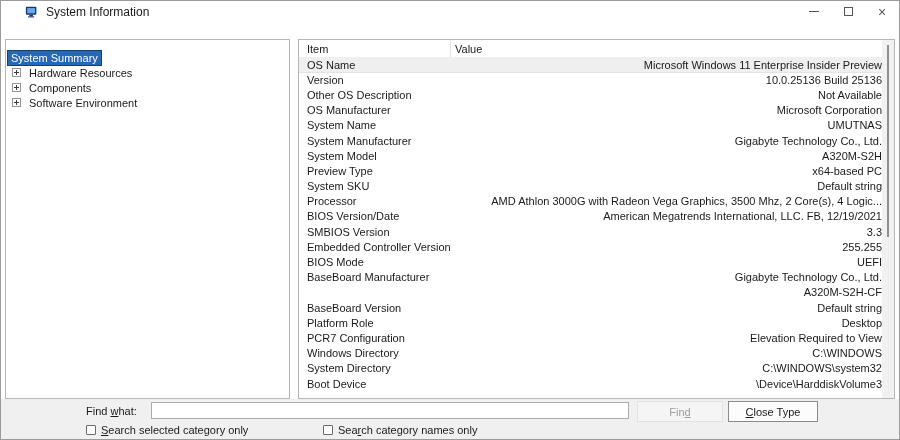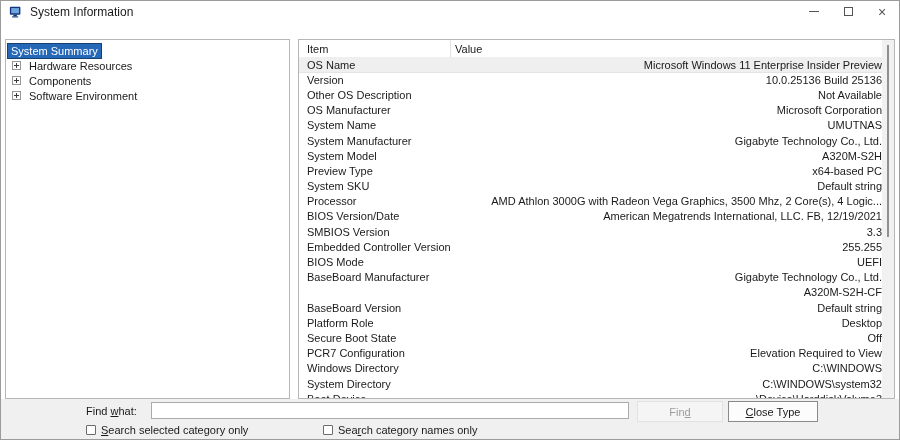--- a/index.html
+++ b/index.html
@@ -1,35 +1,35 @@
 <!DOCTYPE html>
 <html style="--selection: #2668b8; --highlight-row: #efefef; --find-bar-bg: #f0f0f0;"><head>
 <meta charset="utf-8">
 <style>
   html,body{margin:0;padding:0;}
   body{width:900px;height:440px;font-family:"Liberation Sans",sans-serif;background:#fff;position:relative;overflow:hidden;}
   .window{position:absolute;inset:0;border:1px solid #9b9b9b;box-sizing:border-box;background:#fff;}
 
   
-  .titlebar{height:21px;display:flex;align-items:center;padding-left:8px;}
+  .titlebar{height:21px;display:flex;align-items:center;padding-left:8px;margin-left:16px;}
   .app-icon{width:14px;height:14px;flex:none;}
   .title-text{font-size:12px;color:#1a1a1a;margin-left:7px;}
   .controls{margin-left:auto;display:flex;height:100%;}
   .ctrl{width:34px;height:100%;display:flex;align-items:center;justify-content:center;color:#555;}
   .glyph-min{width:10px;height:1px;background:#555;}
   .glyph-max{width:9px;height:9px;border:1px solid #555;box-sizing:border-box;}
   .glyph-close{font-size:14px;line-height:1;color:#555;}
 
   
   .menubar{height:17px;display:flex;align-items:center;padding-left:2px;margin-top:32px;}
   .menu-item{font-size:11px;padding:1px 7px;color:#1a1a1a;}
 
   
   .main{position:absolute;top:38px;left:4px;right:4px;bottom:40px;}
-  .tree-panel{position:absolute;left:0;top:0;width:285px;height:100%;border:1px solid #b6b6b6;box-sizing:border-box;background:#fff;padding-top:3px;overflow:hidden;}
+  .tree-panel{position:absolute;left:0;top:0;width:285px;height:100%;border:1px solid #b6b6b6;box-sizing:border-box;background:#fff;padding-top:10px;overflow:hidden;}
   .titem{display:flex;align-items:center;height:15px;font-size:11px;color:#1a1a1a;padding-left:2px;white-space:nowrap;}
   .titem .plusbox{width:9px;height:9px;border:1px solid #969696;background:#fff;position:relative;flex:none;margin-left:4px;margin-right:5px;box-sizing:border-box;}
   .plusbox::before{content:"";position:absolute;left:1px;right:1px;top:50%;height:1px;margin-top:-0.5px;background:#3c3c3c;}
   .plusbox::after{content:"";position:absolute;top:1px;bottom:1px;left:50%;width:1px;margin-left:-0.5px;background:#3c3c3c;}
   .tlabel{padding:1px 3px;}
   .tlabel.sel{background:var(--selection,#2668b8);color:#fff;outline:1px solid #16406f;}
 
   .table-panel{position:absolute;left:293px;right:0;top:0;height:100%;border:1px solid #b6b6b6;box-sizing:border-box;background:#fff;overflow:hidden;}
   .table-inner{position:absolute;left:0;top:0;right:12px;bottom:0;overflow:hidden;}
   .thead{display:flex;height:17px;align-items:center;border-bottom:1px solid #ececec;font-size:11px;color:#1a1a1a;}
@@ -185,24 +185,20 @@
             </div>
             <div class="trow">
               <div class="c-item">BaseBoard Version</div>
               <div class="c-value">Default string</div>
             </div>
             <div class="trow">
               <div class="c-item">Platform Role</div>
               <div class="c-value">Desktop</div>
             </div>
             <div class="trow">
-              <div class="c-item">Secure Boot State</div>
-              <div class="c-value">Off</div>
-            </div>
-            <div class="trow">
               <div class="c-item">PCR7 Configuration</div>
               <div class="c-value">Elevation Required to View</div>
             </div>
             <div class="trow">
               <div class="c-item">Windows Directory</div>
               <div class="c-value">C:\WINDOWS</div>
             </div>
             <div class="trow">
               <div class="c-item">System Directory</div>
               <div class="c-value">C:\WINDOWS\system32</div>

